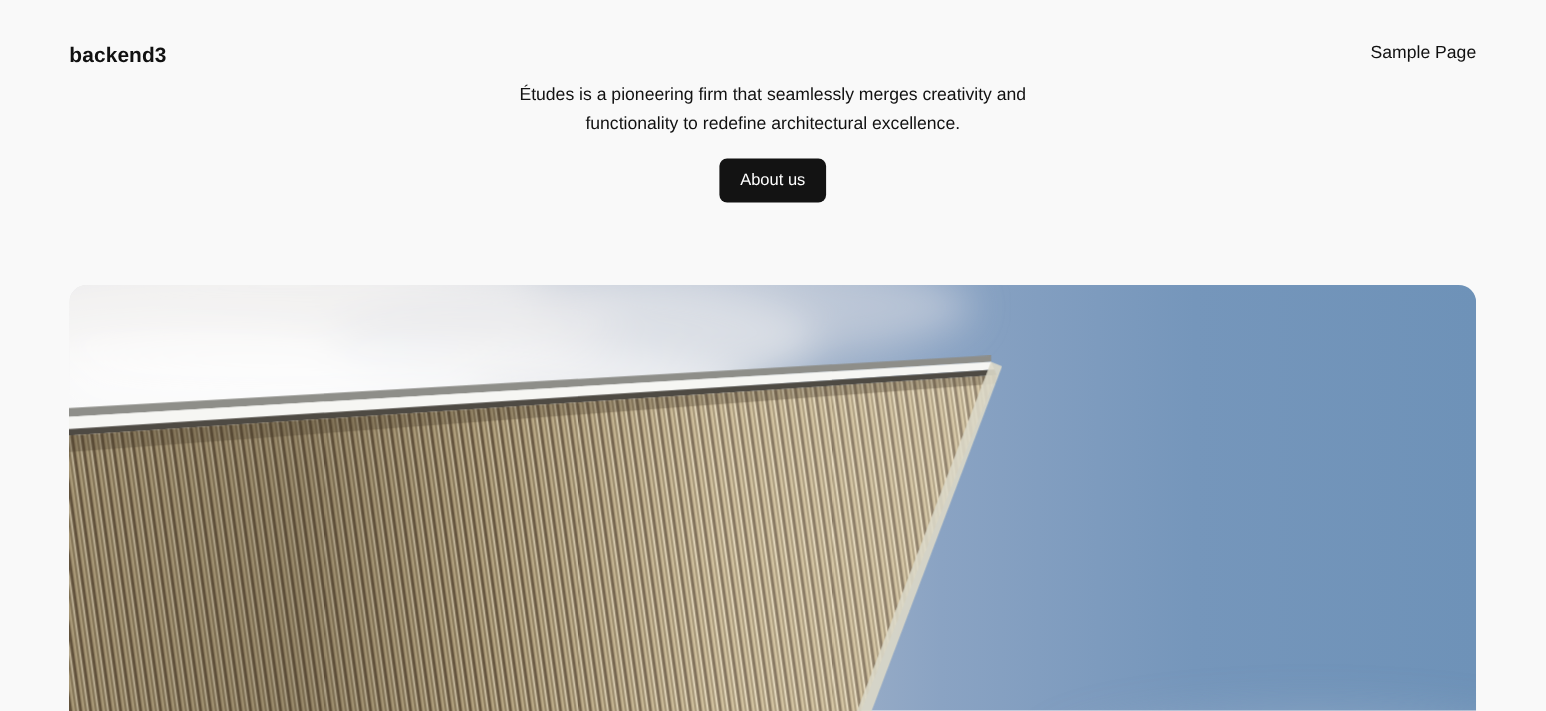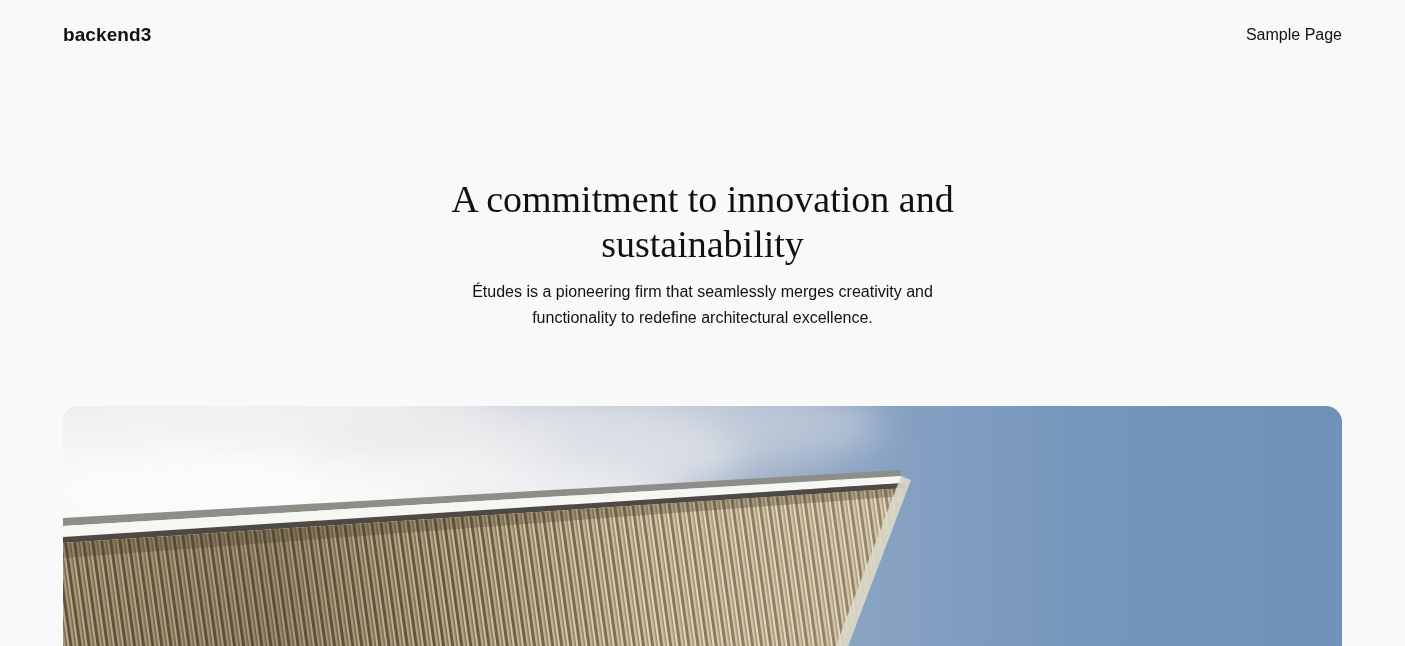--- a/index.html
+++ b/index.html
@@ -8,22 +8,22 @@
     width: 1405px;
     height: 646px;
     overflow: hidden;
     background: #f9f9f9;
     color: #111111;
     font-family: "Liberation Sans", sans-serif;
   }
   .site-header {
     display: flex;
     justify-content: space-between;
-    align-items: center;
-    padding: 24px 63px 0 63px;
+    align-items: flex-start;
+    padding: 40px 63px 0 63px;
   }
   .site-title {
     font-size: 19px;
     font-weight: 700;
     color: #111111;
     text-decoration: none;
     letter-spacing: 0.1px;
   }
   .main-nav a {
     font-size: 16px;
@@ -78,22 +78,24 @@
 <body>
 
 <header class="site-header">
   <a href="#" class="site-title">backend3</a>
   <nav class="main-nav">
     <a href="#">Sample Page</a>
   </nav>
 </header>
 
 <main>
-  <h1 class="hero-heading">A commitment to innovation and sustainability</h1>
   <p class="hero-description">Études is a pioneering firm that seamlessly merges creativity and functionality to redefine architectural excellence.</p>
+  <div class="cta-row">
+    <button class="cta-button">About us</button>
+  </div>
 
   <figure class="hero-figure">
     <svg viewBox="0 0 1279 560" preserveAspectRatio="none" role="img" aria-label="building roof photo">
       <defs>
         <linearGradient id="sky" x1="0" y1="0" x2="1" y2="0">
           <stop offset="0" stop-color="#e3e3e6"></stop>
           <stop offset="0.22" stop-color="#d6d8dd"></stop>
           <stop offset="0.45" stop-color="#aebbcd"></stop>
           <stop offset="0.62" stop-color="#8aa3c3"></stop>
           <stop offset="0.80" stop-color="#7596bb"></stop>

